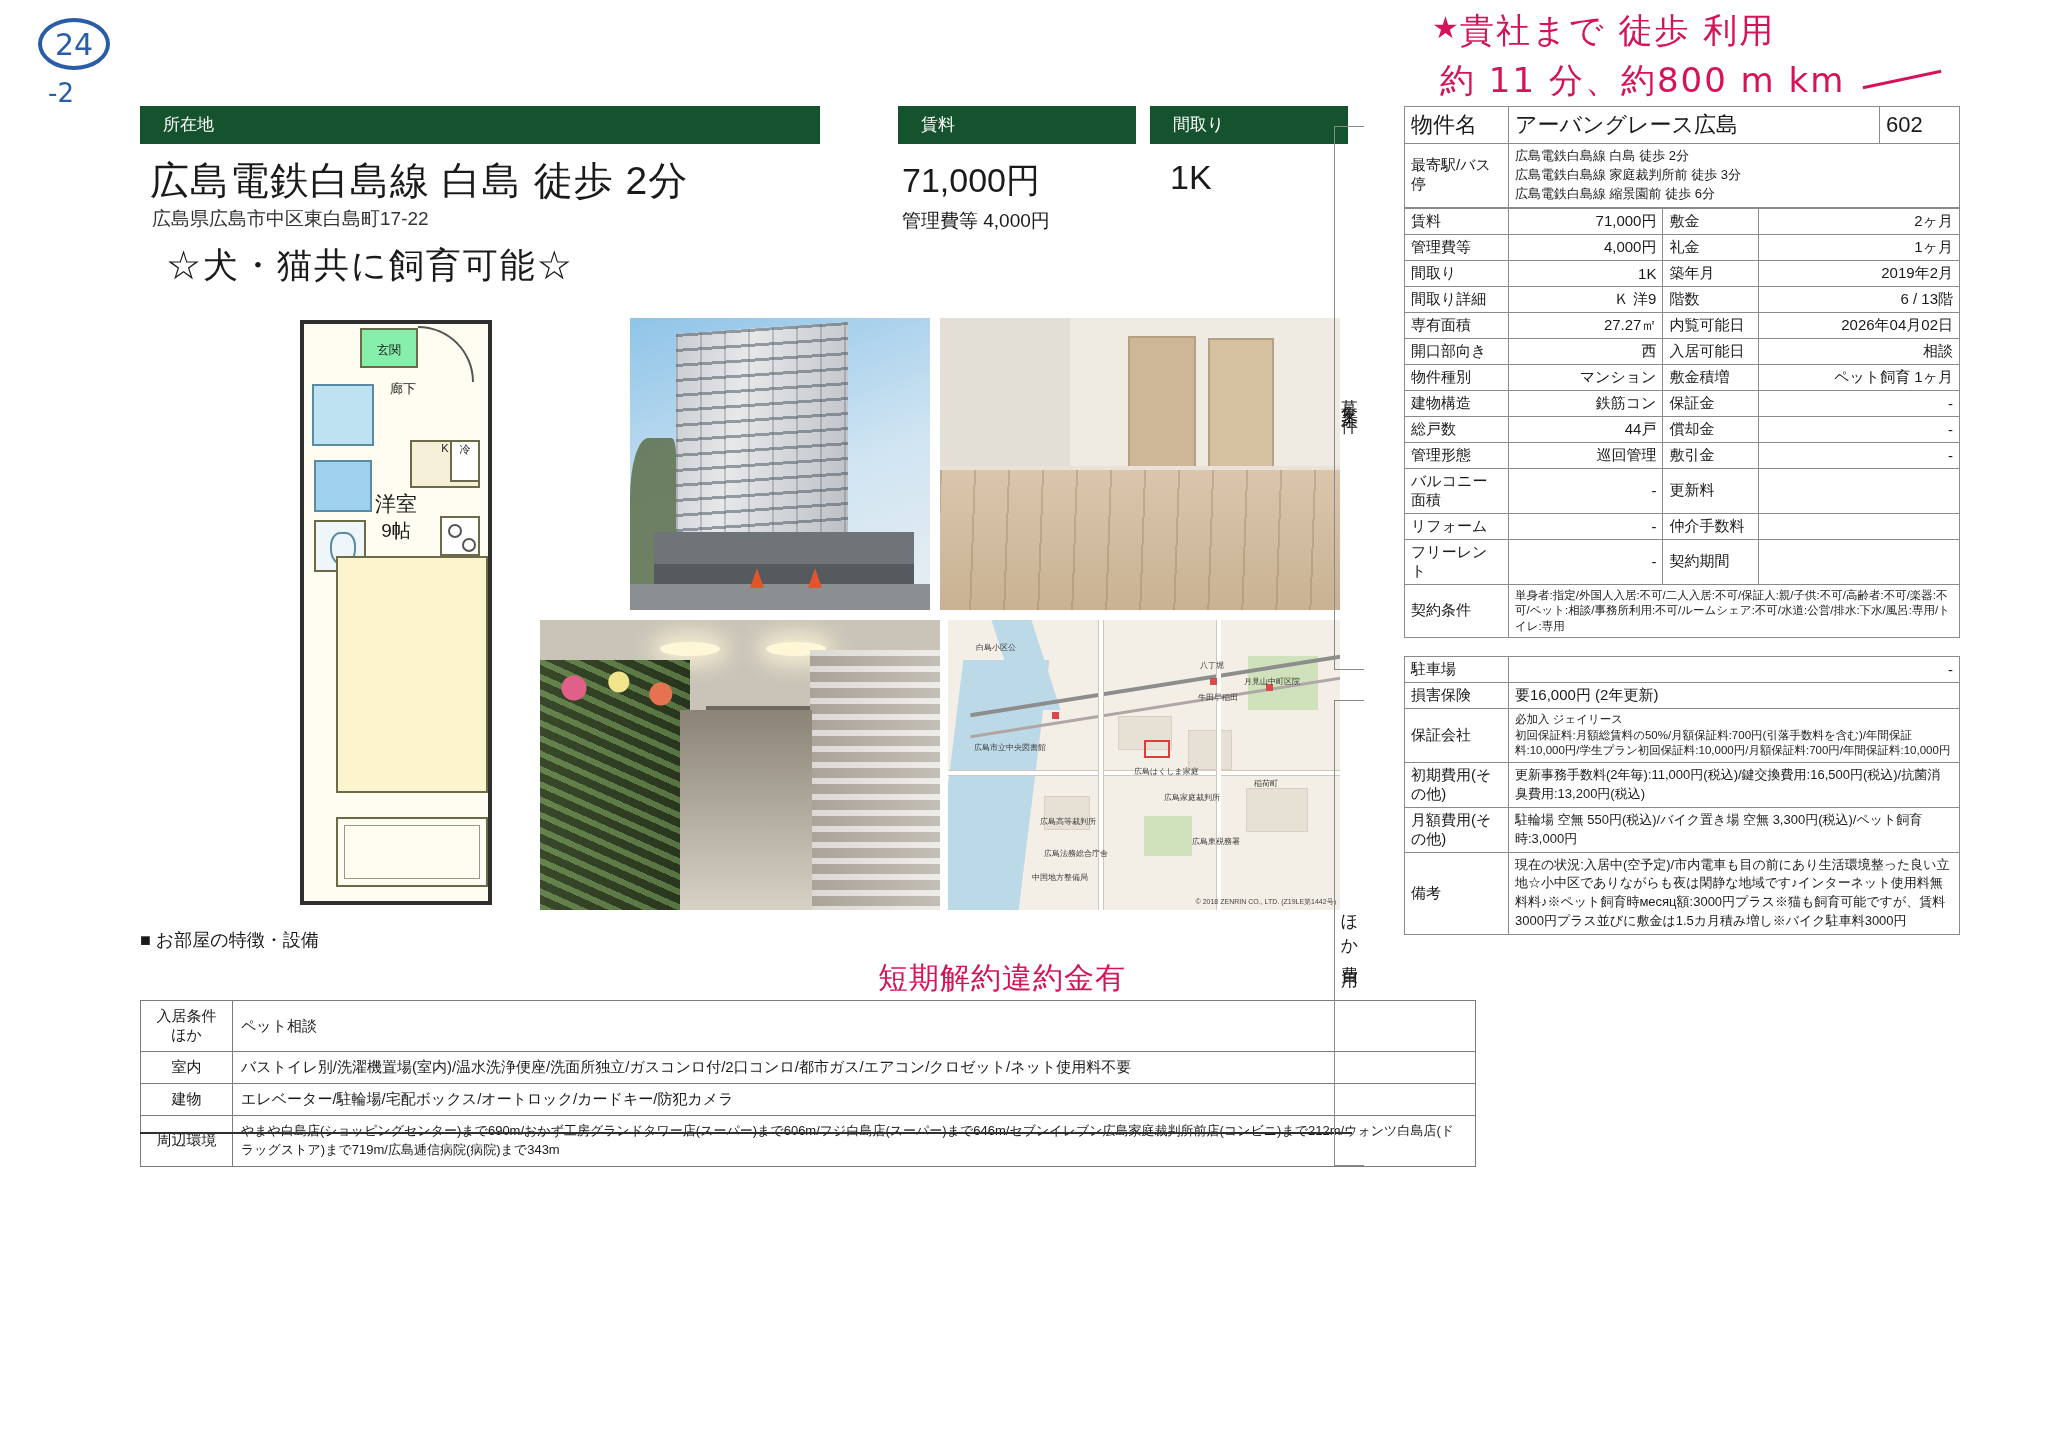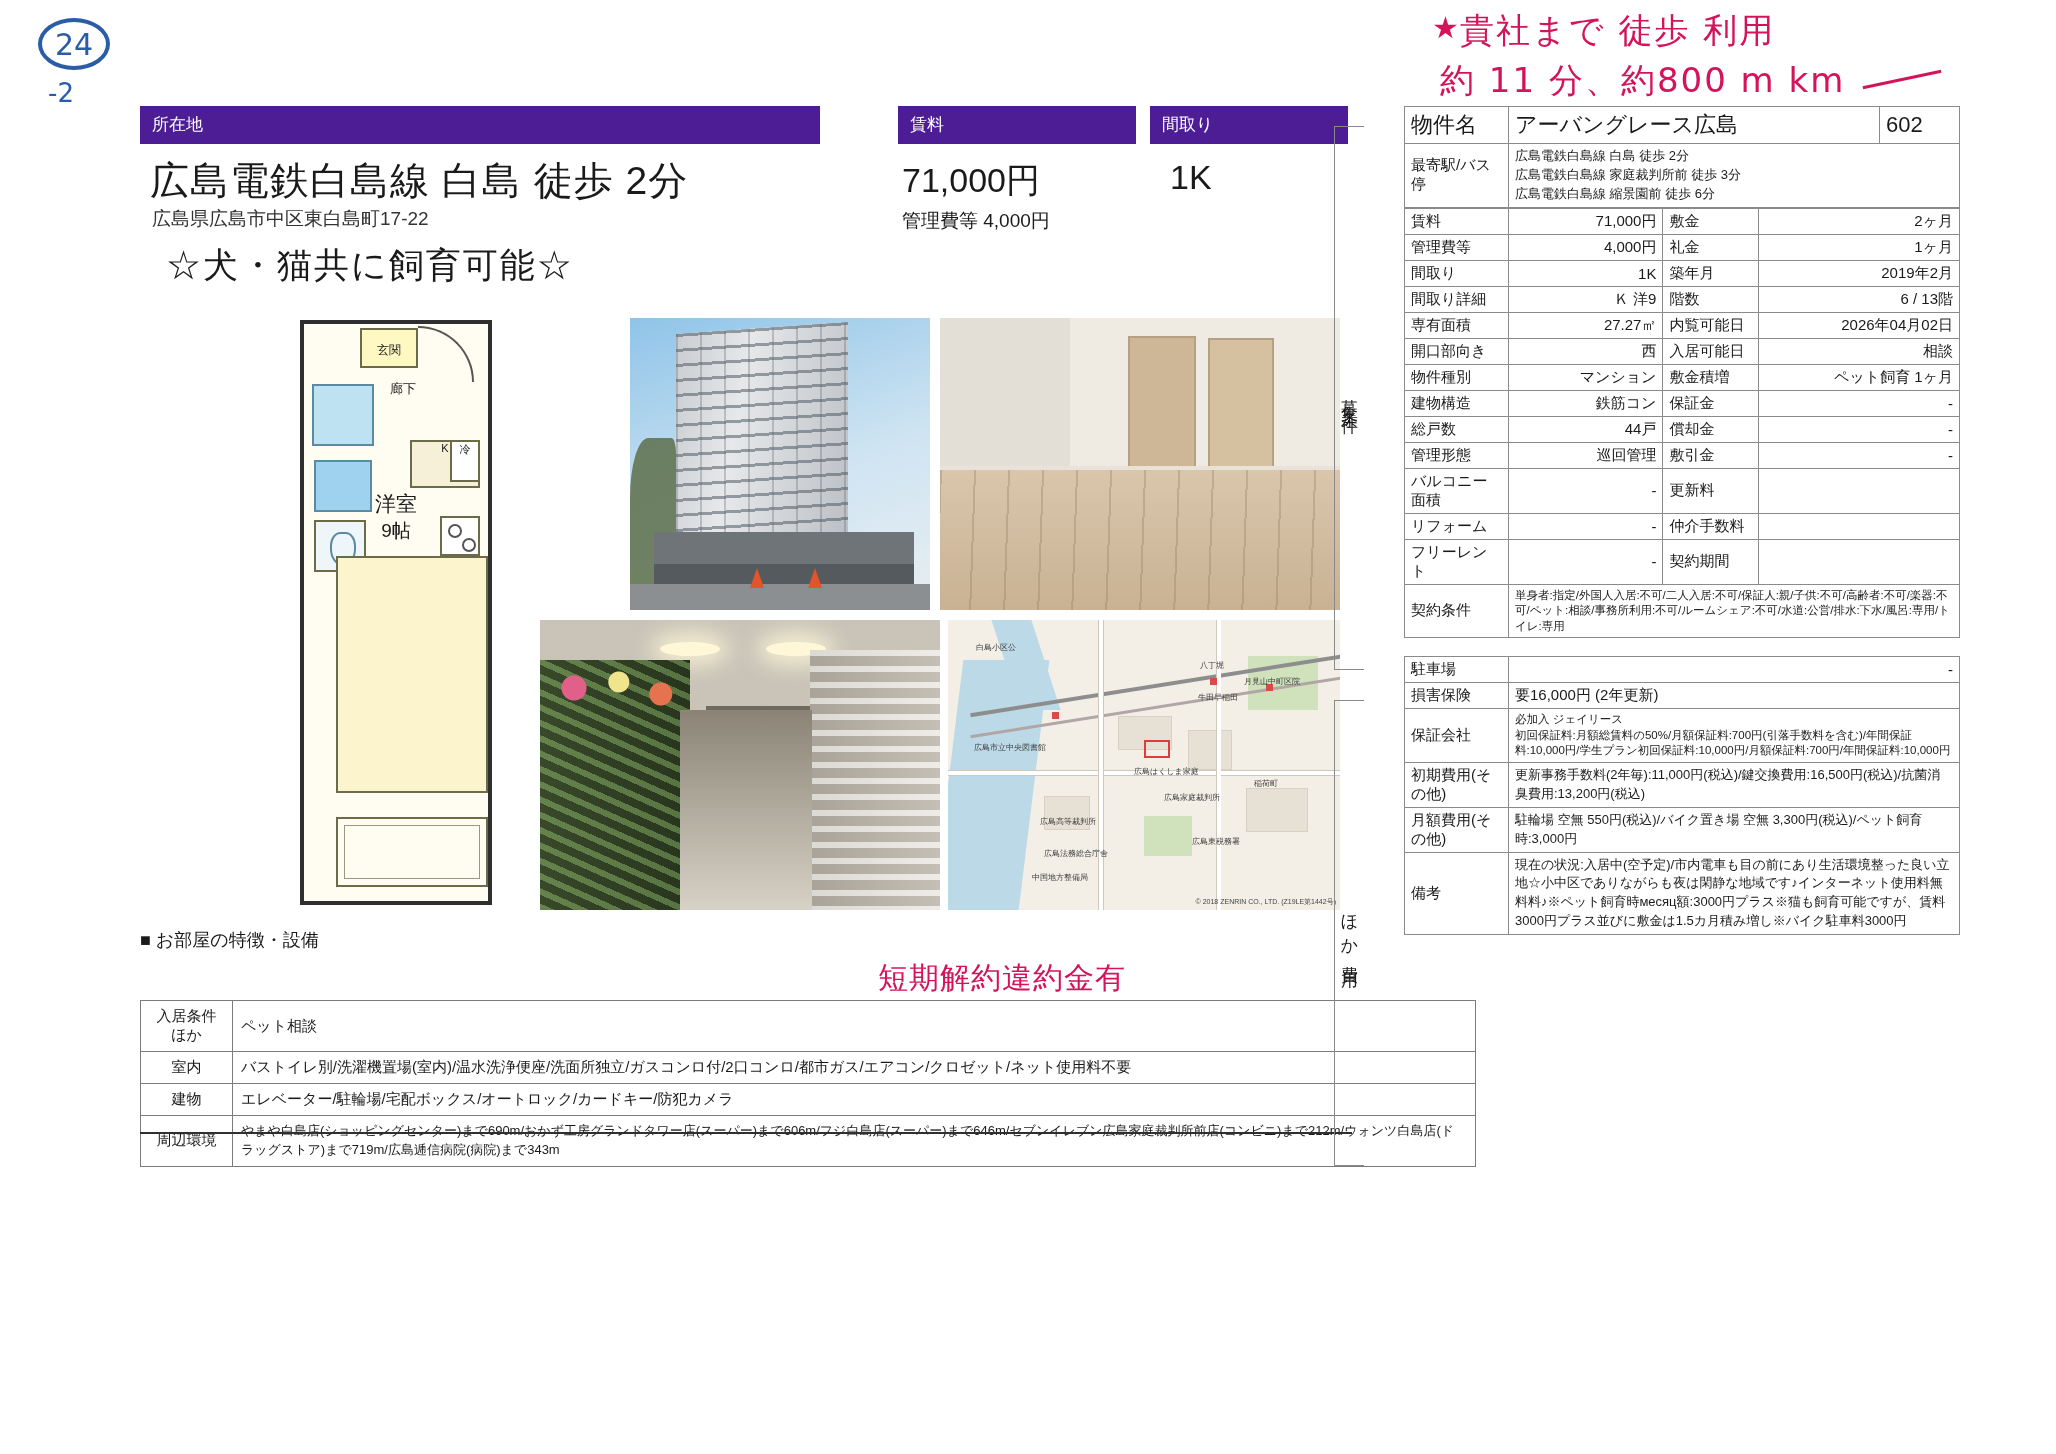--- a/index.html
+++ b/index.html
@@ -38,22 +38,22 @@
   }
   #hand-sub { left:48px; top:78px; font-size:26px; color:#2a5ca8; }
   #hand-penalty { left:878px; top:958px; font-size:30px; color:#d4145a; letter-spacing:1px; }
   .strike { position:absolute; left:1862px; top:78px; width:80px; height:3px; background:#d4145a; transform:rotate(-12deg); }
 
   
   .left-block { position:absolute; left:140px; top:106px; width:1212px; }
 
   .hdr-row { position:relative; height:38px; }
   .hdr-chip {
-    position:absolute; height:38px; background:#4c1d95; color:#ffffff;
-    font-size:17px; line-height:38px; padding-left:12px;
+    position:absolute; height:38px; background:#14532d; color:#ffffff;
+    font-size:17px; line-height:38px; padding-left:23px;
   }
   #chip-address { left:0; width:680px; }
   #chip-rent { left:758px; width:238px; }
   #chip-layout { left:1010px; width:198px; }
 
   .addr-main { position:absolute; left:10px; top:48px; font-size:39px; letter-spacing:1px; }
   .addr-sub  { position:absolute; left:12px; top:100px; font-size:19px; color:#333; }
   .rent-main { position:absolute; left:762px; top:52px; font-size:34px; }
   .rent-sub  { position:absolute; left:762px; top:102px; font-size:19px; }
   .layout-main { position:absolute; left:1030px; top:52px; font-size:34px; }
@@ -62,21 +62,21 @@
 
   
   .fp { position:absolute; left:300px; top:320px; width:192px; height:585px; }
   .fp .outline { position:absolute; inset:0; border:4px solid #2f2f2f; background:#fffdf2; }
   .fp .room {
     position:absolute; left:36px; top:236px; right:4px; bottom:112px;
     background:#fbf4cd; border:2px solid #6b6b4a;
   }
   .fp .room-label { position:absolute; left:0; right:0; top:170px; text-align:center; font-size:21px; }
   .fp .room-label small { display:block; font-size:19px; }
-  .fp .genkan { position:absolute; left:60px; top:8px; width:58px; height:40px; border:2px solid #6b6b4a; background:#fef9c3; font-size:12px; text-align:center; line-height:40px; }
+  .fp .genkan { position:absolute; left:60px; top:8px; width:58px; height:40px; border:2px solid #6b6b4a; background:#86efac; font-size:12px; text-align:center; line-height:40px; }
   .fp .door-arc { position:absolute; left:118px; top:6px; width:56px; height:56px; border-top:2px solid #555; border-right:2px solid #555; border-radius:0 100% 0 0; }
   .fp .bath { position:absolute; left:12px; top:64px; width:62px; height:62px; background:#bfe2f2; border:2px solid #5b8aa3; }
   .fp .wash { position:absolute; left:14px; top:140px; width:58px; height:52px; background:#9ed2ef; border:2px solid #5b8aa3; }
   .fp .toilet { position:absolute; left:14px; top:200px; width:52px; height:52px; border:2px solid #6b6b4a; background:#eef6fa; }
   .fp .toilet:after { content:""; position:absolute; left:14px; top:10px; width:22px; height:30px; border:2px solid #5b8aa3; border-radius:40% 40% 50% 50%; }
   .fp .kitchen { position:absolute; left:110px; top:120px; width:70px; height:48px; border:2px solid #6b6b4a; background:#f6f0d8; font-size:11px; text-align:center; }
   .fp .fridge { position:absolute; left:150px; top:120px; width:30px; height:42px; border:2px solid #6b6b4a; font-size:11px; text-align:center; background:#fff; }
   .fp .stove { position:absolute; left:140px; top:196px; width:40px; height:40px; border:2px solid #6b6b4a; background:#fff; }
   .fp .stove:before { content:""; position:absolute; left:6px; top:6px; width:10px; height:10px; border-radius:50%; border:2px solid #555; }
   .fp .stove:after { content:""; position:absolute; left:20px; top:20px; width:10px; height:10px; border-radius:50%; border:2px solid #555; }

